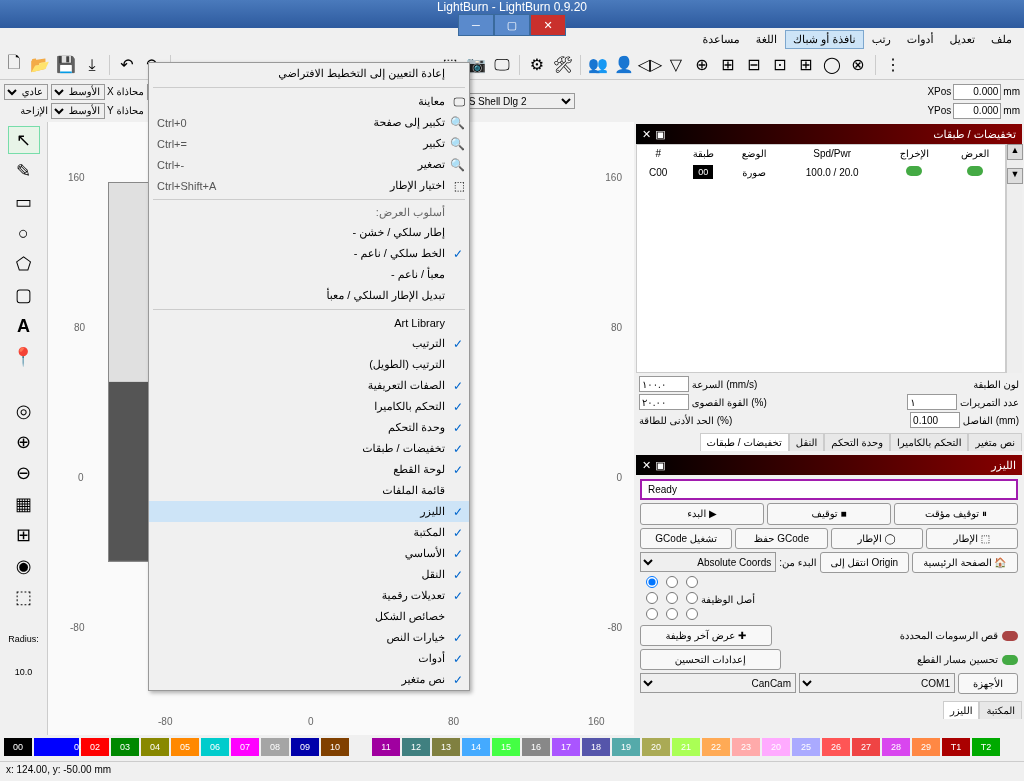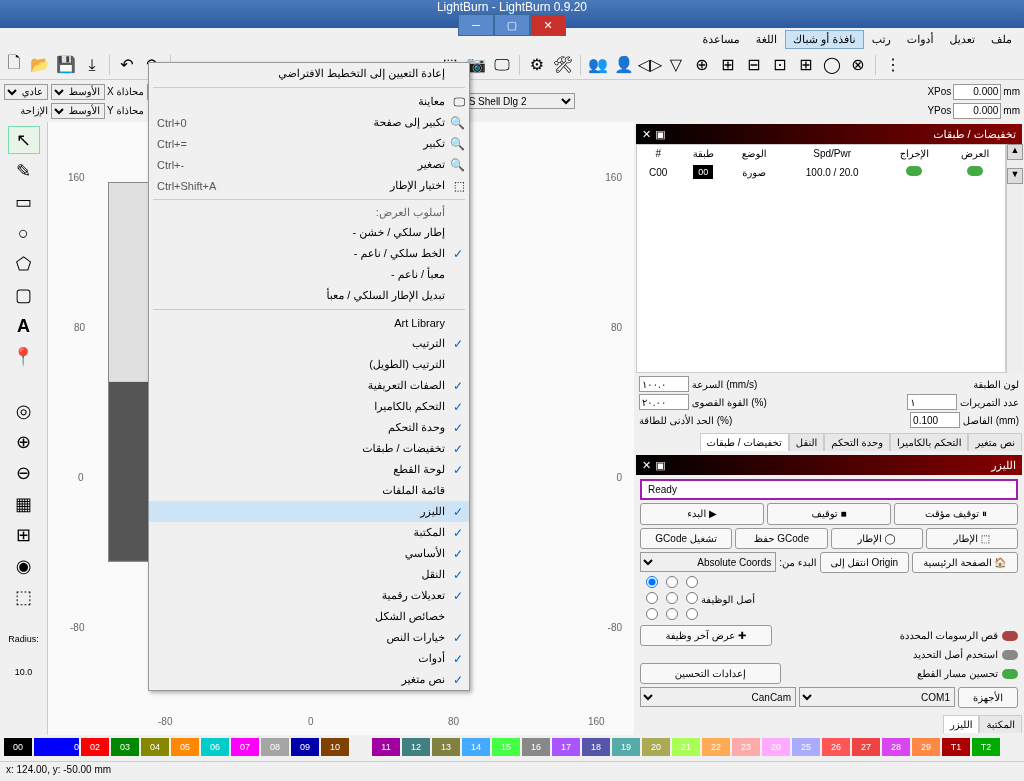--- a/index.html
+++ b/index.html
@@ -480,26 +480,20 @@
               <input type="radio" style="">
           </div>
         </div>
         <div class="laser-row">
           <div class="laser-check">
               <span class="toggle" style="background:#a44"></span>
               <span>قص الرسومات المحددة</span>
             </div>
           <div style="flex:1"></div>
           <div class="laser-btn">✚ <span>عرض آخر وظيفة</span></div>
-        </div>
-        <div class="laser-row">
-          <div class="laser-check">
-              <span class="toggle" style="background:#888"></span>
-              <span>استخدم أصل التحديد</span>
-            </div>
         </div>
         <div class="laser-row">
           <div class="laser-check">
               <span class="toggle"></span>
               <span>تحسين مسار القطع</span>
             </div>
           <div style="flex:1"></div>
           <div class="laser-btn">إعدادات التحسين</div>
         </div>
         <div class="laser-row">

